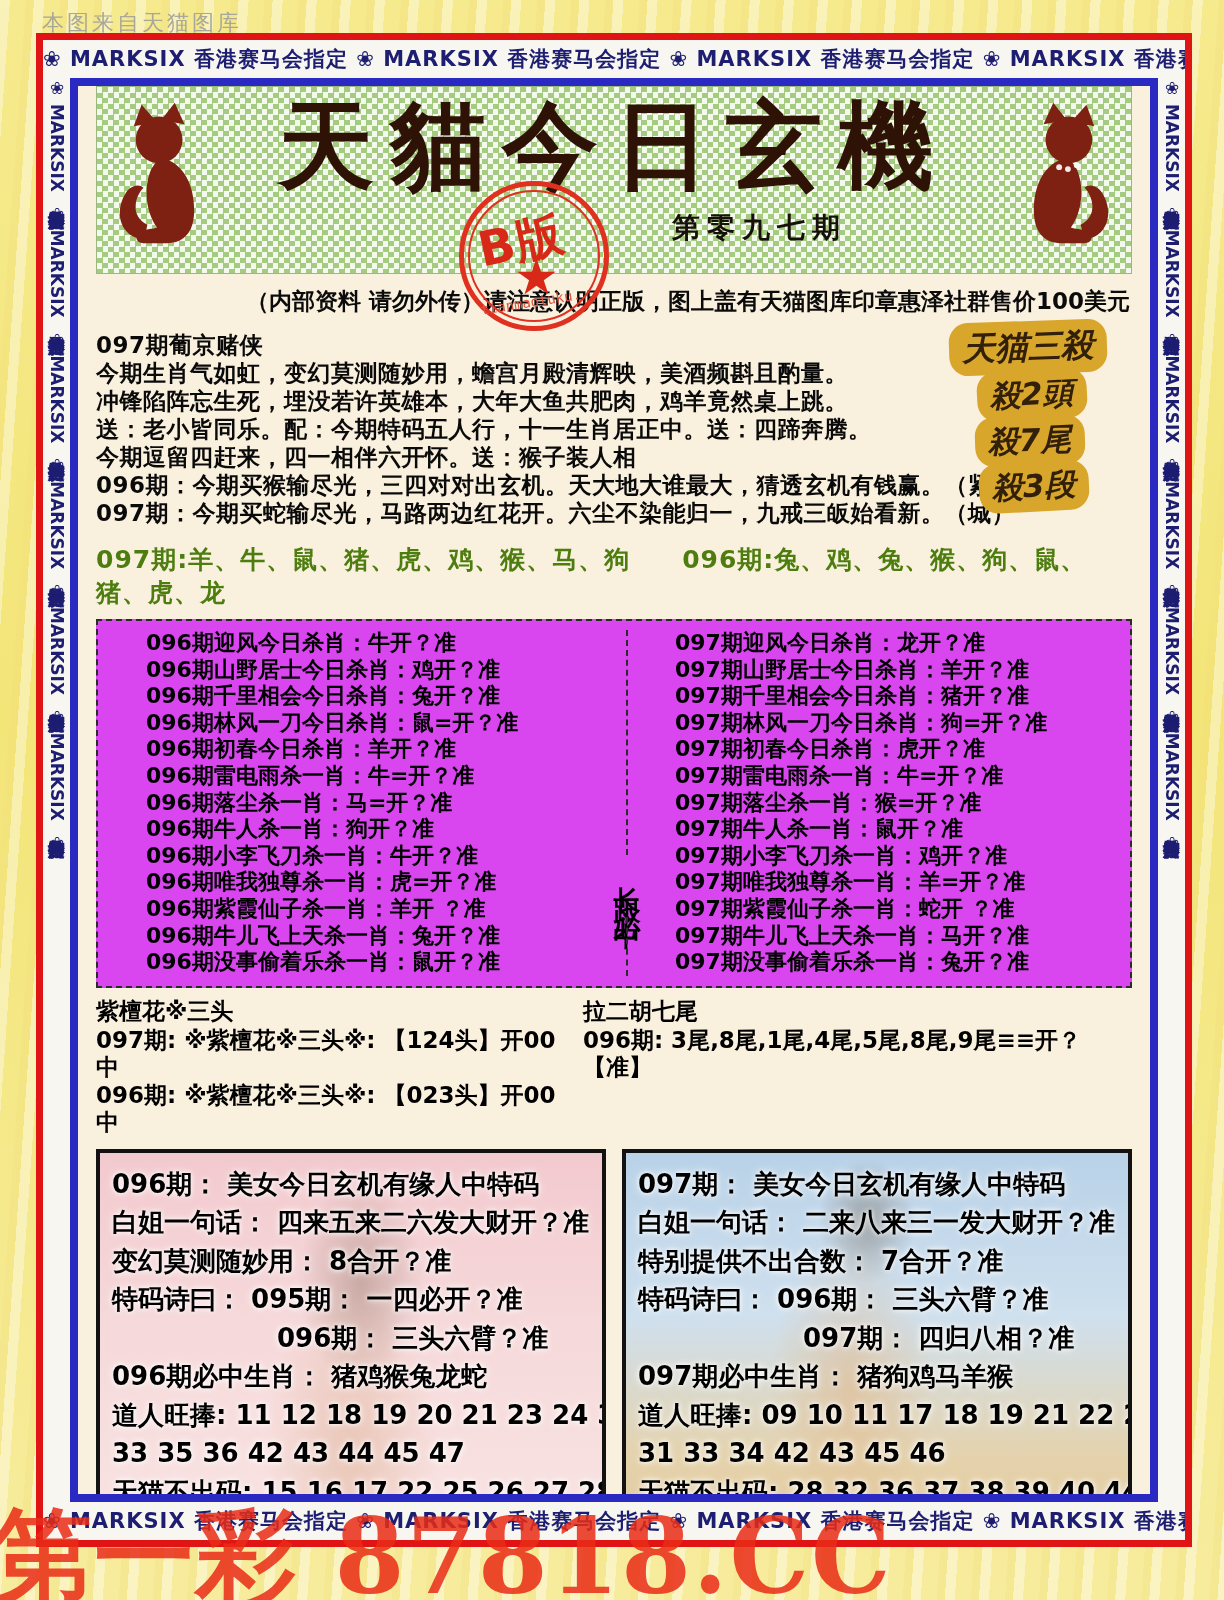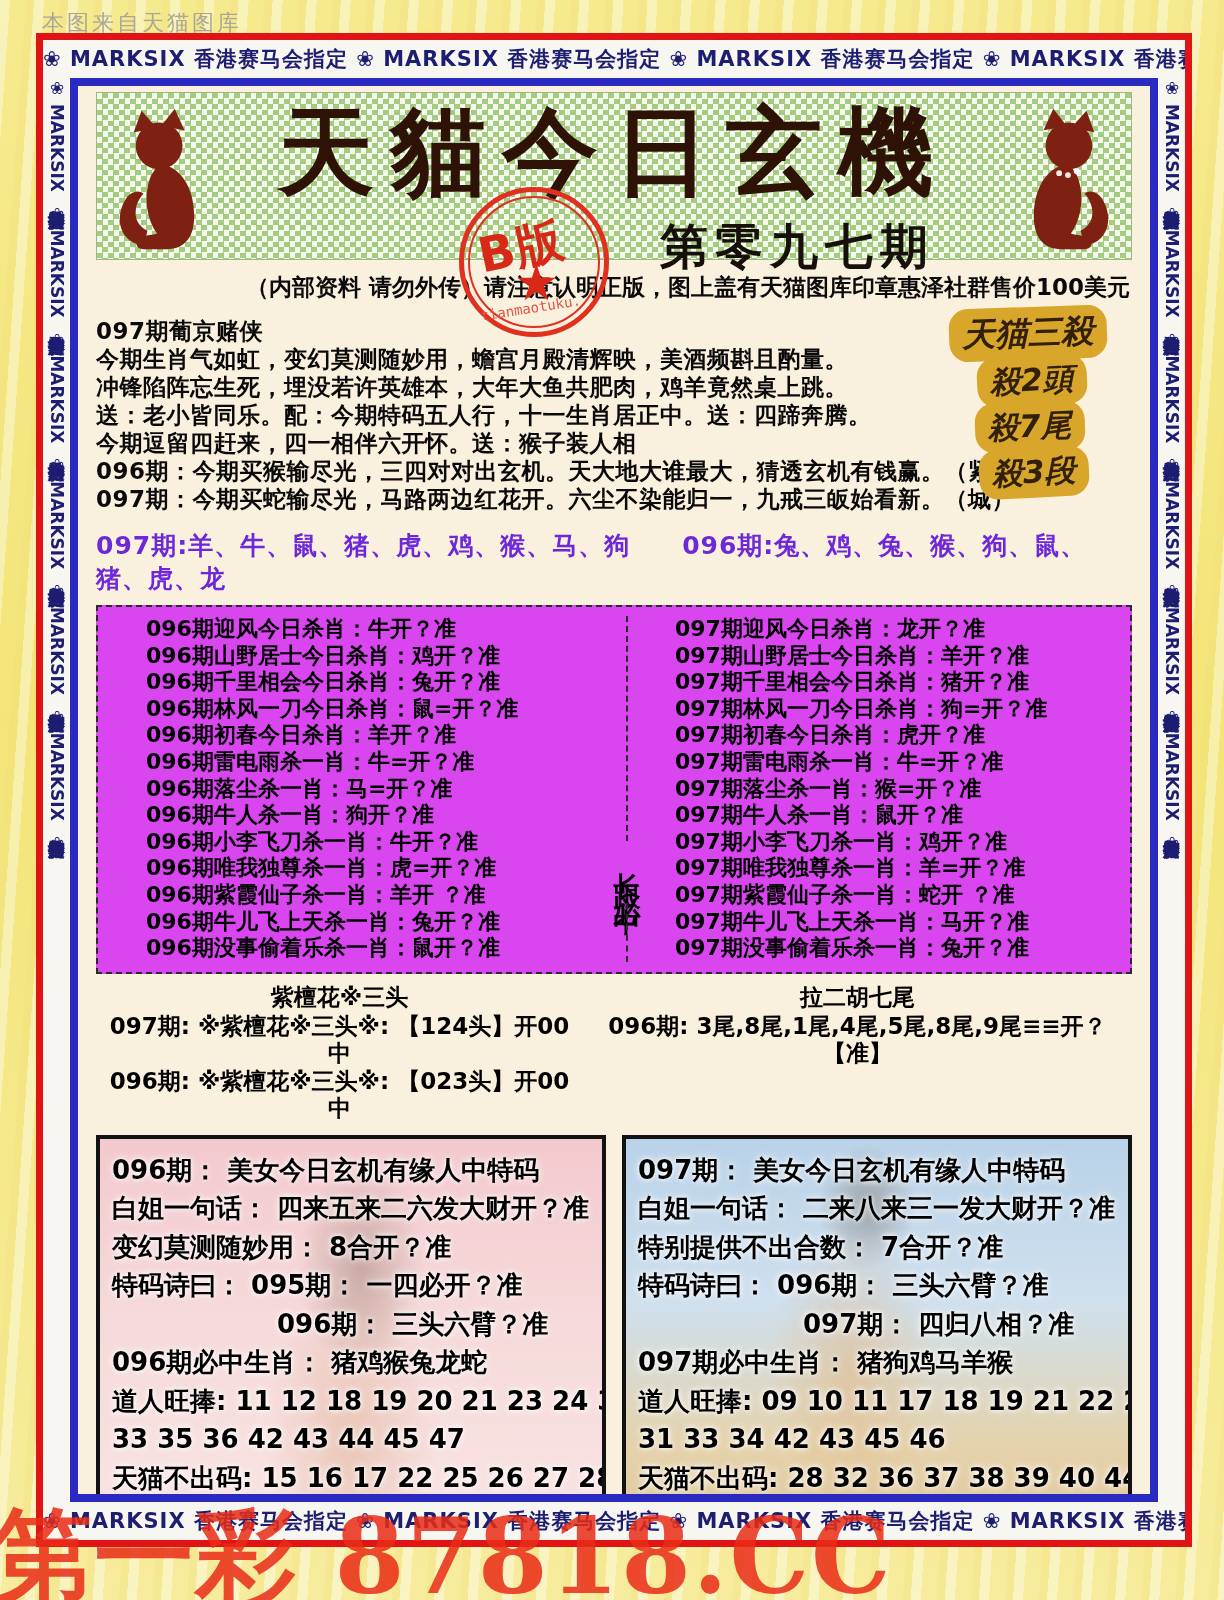--- a/index.html
+++ b/index.html
@@ -22,29 +22,29 @@
                         white-space:nowrap; overflow:hidden; text-align:center; letter-spacing:1px; }
   .mx-top { top:0; } .mx-bottom { bottom:0; }
   .mx-left,.mx-right { position:absolute; top:38px; bottom:38px; width:27px; writing-mode:vertical-rl;
                         font-size:17px; line-height:27px; white-space:nowrap; overflow:hidden; }
   .mx-left { left:0; } .mx-right { right:0; }
 
   .inner { position:absolute; left:27px; right:27px; top:38px; bottom:38px;
            border:8px solid #2a2ac2; background:#faf0de; padding:0 18px; overflow:hidden; }
 
   
-  .banner { margin-top:6px; height:168px; position:relative; border:1px solid #9ab97e;
+  .banner { margin-top:0; height:188px; position:relative; border:1px solid #9ab97e;
     background: repeating-conic-gradient(#a5cb81 0% 25%, #f3f9ec 0% 50%) 0 0 / 11px 11px; }
   .cat { position:absolute; top:8px; z-index:2; }
   .cat-left { left:14px; }
   .cat-right { right:14px; transform:scaleX(-1); }
   .big-title { position:absolute; top:-4px; left:118px; right:118px; text-align:center; z-index:1;
     font-family:"DejaVu Serif","Liberation Serif",serif; font-weight:bold; font-size:96px;
     letter-spacing:16px; color:#2d1205; white-space:nowrap; }
-  .issue { position:absolute; left:563px; top:122px; font-size:48px; font-weight:bold; color:#17100a;
+  .issue { position:absolute; left:575px; top:122px; font-size:28px; font-weight:bold; color:#17100a;
            letter-spacing:7px; z-index:2; }
   .stamp { position:absolute; left:362px; top:94px; width:150px; height:150px; border:5px solid #e03020;
            border-radius:50%; z-index:6; }
   .stamp::before { content:""; position:absolute; inset:4px; border:2px solid #e03020; border-radius:50%; }
   .stamp-ed { position:absolute; left:14px; top:24px; font-size:48px; font-weight:bold; color:#d82818;
               transform:rotate(-12deg); letter-spacing:1px; }
   .stamp-star { position:absolute; left:50px; top:66px; font-size:50px; color:#d82818; line-height:1; }
   .stamp-ring { position:absolute; left:16px; bottom:16px; font-size:14px; color:#e05540;
                 transform:rotate(-9deg); font-family:"DejaVu Sans Mono","Liberation Mono",monospace; }
 
@@ -60,35 +60,35 @@
            background:#d9a62c; border-radius:16px; padding:1px 10px; margin:1px 0;
            box-shadow:0 0 0 3px #d9a62c; transform:rotate(-2deg); }
   .badge-1 { font-size:33px; } .badge-2,.badge-3,.badge-4 { font-size:31px; }
   .badge-2 { transform:rotate(-3deg) translateX(4px); }
   .badge-3 { transform:rotate(-2deg) translateX(2px); }
   .badge-4 { transform:rotate(-3deg) translateX(6px); }
 
   
   .ninexiao { margin-top:16px; }
   .ninexiao-h { font-size:24px; font-weight:bold; color:#0a0a0a; }
-  .ninexiao-v { font-size:25px; font-weight:bold; color:#6d28d9; margin-top:4px; letter-spacing:1px; }
+  .ninexiao-v { font-size:25px; font-weight:bold; color:#4d7c0f; margin-top:4px; letter-spacing:1px; }
 
   
   .killbox { margin-top:10px; border:2px dashed #2b2b2b; display:flex; padding:9px 0 10px; background:#d946ef; }
   .kcol { flex:1; font-size:22px; line-height:26.6px; font-weight:bold; color:#000; }
   .kcol-left { padding-left:48px; }
   .kcol-right { padding-left:22px; }
   .kmid { width:52px; display:flex; flex-direction:column; align-items:center; }
   .kmid-dash { width:0; border-left:2px dashed #2b2b2b; }
   .kmid-dash.top { flex:2.1; } .kmid-dash.bot { flex:.55; }
   .kmid-text { writing-mode:vertical-rl; font-size:27px; font-weight:bold; color:#000;
                letter-spacing:12px; padding:10px 0 4px; }
 
   
-  .headstails { display:flex; margin-top:8px; color:#000;text-align:center; }
+  .headstails { display:flex; margin-top:8px; color:#000; }
   .ht-l { width:47%; } .ht-r { flex:1; }
   .ht-h { font-size:23px; font-weight:bold; }
   .ht-row { font-size:23px; font-weight:bold; line-height:27.5px; }
 
   
   .boxrow { display:flex; gap:16px; margin-top:12px; }
   .bbox { flex:1; border:4px solid #121212; height:436px; padding:12px 12px 0; position:relative; overflow:hidden; }
   .bbox-l { background:
       radial-gradient(90px 150px at 52% 30%, rgba(120,90,70,.35), rgba(120,90,70,0) 70%),
       radial-gradient(120px 240px at 50% 70%, rgba(222,178,150,.55), rgba(222,178,150,0) 72%),

